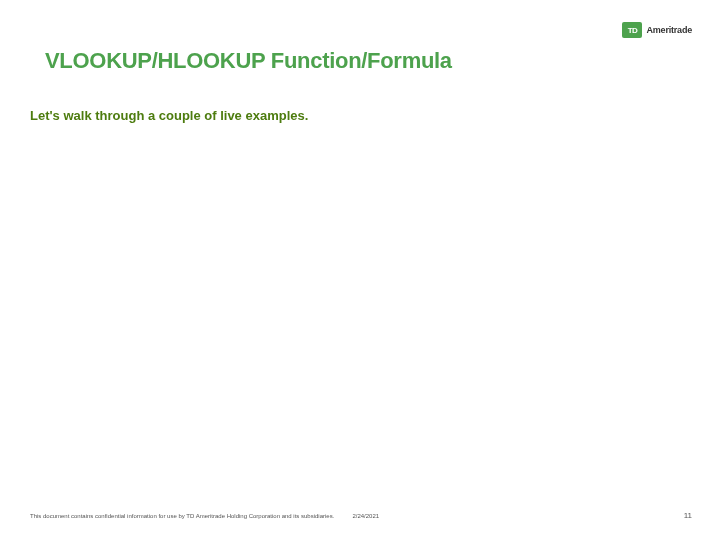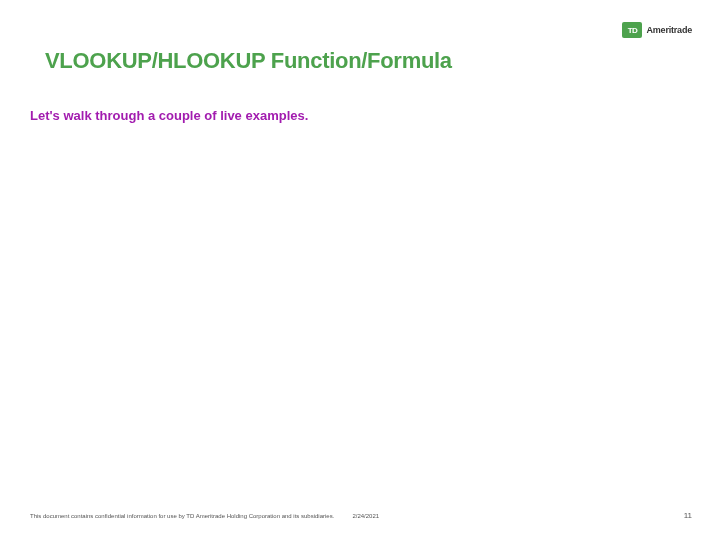--- a/index.html
+++ b/index.html
@@ -51,21 +51,21 @@
     color: #4da24d;
     letter-spacing: -0.3px;
     margin-left: 15px;
   }
   .body-text {
     position: absolute;
     top: 108px;
     left: 30px;
     font-size: 13px;
     font-weight: 700;
-    color: #a21caf;
+    color: #4d7c0f;
   }
   .footer {
     position: absolute;
     bottom: 20px;
     left: 30px;
     right: 28px;
     display: flex;
     align-items: baseline;
     font-size: 6px;
     color: #555;

